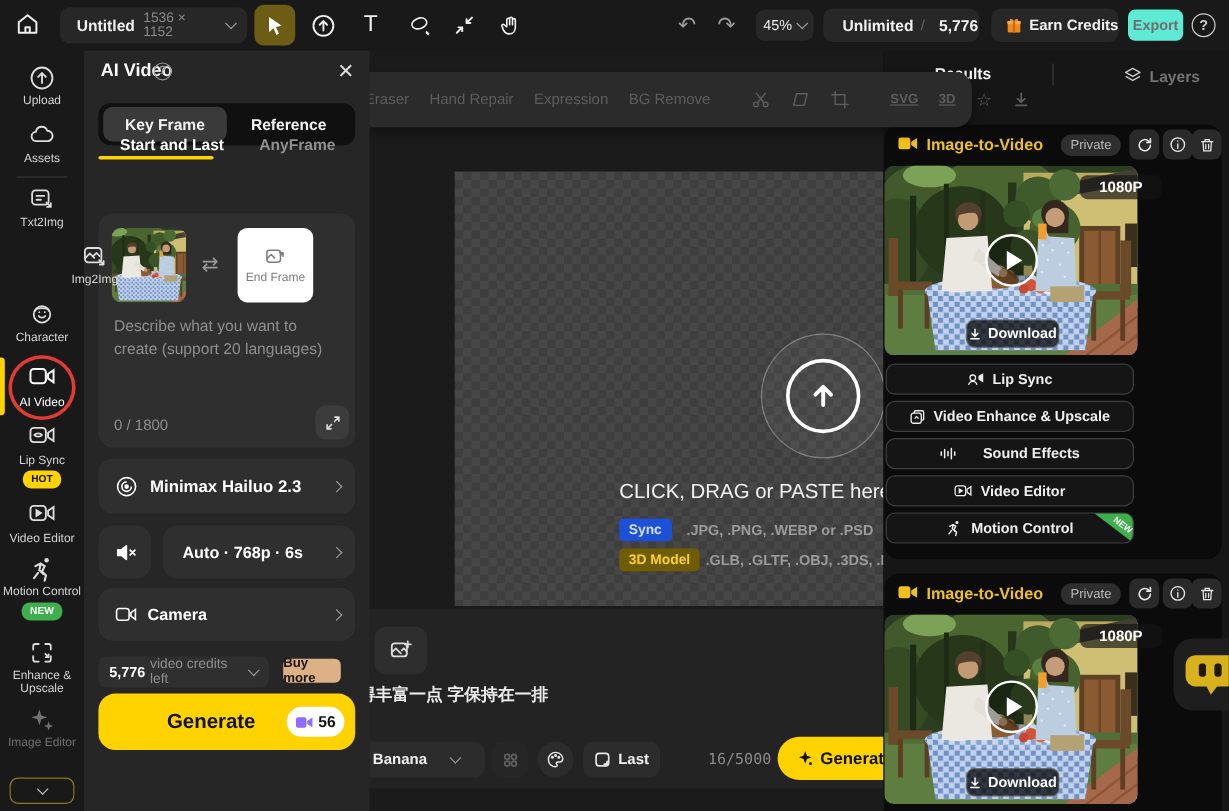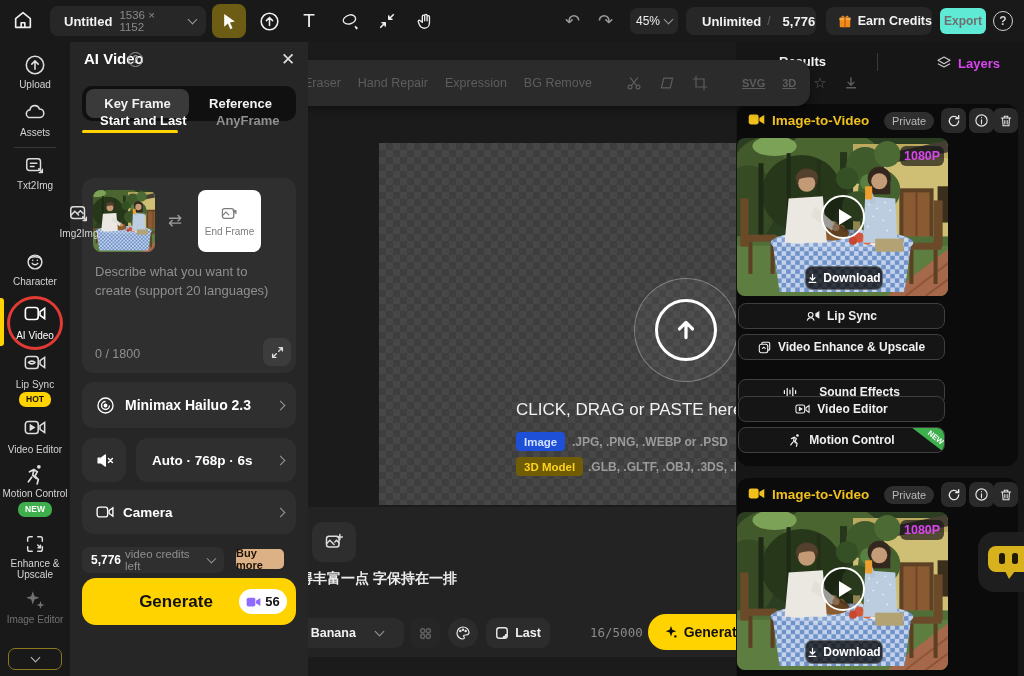--- a/index.html
+++ b/index.html
@@ -83,22 +83,22 @@
   .results-panel { left:736px; top:42px; width:288px; height:634px; background:#161616; z-index:3; }
   .rp-tab { font-size:13px; font-weight:bold; z-index:3; }
   .rp-div { left:877px; top:53px; width:1px; height:18px; background:#3a3a3a; z-index:3; }
   .card { background:#0b0b0b; border-radius:12px; z-index:3; }
   .card-title { color:#f0c01d; font-weight:bold; font-size:13.5px; z-index:3; }
   .private-pill { height:18px; background:#2e2e2e; border-radius:9px; color:#b9b9b9; font-size:11px; z-index:3;
                   display:flex; align-items:center; padding:0 8px; }
   .icon-btn { width:25px; height:25px; background:#2a2a2a; border-radius:7px; z-index:3;
               display:flex; align-items:center; justify-content:center; }
   .thumb { width:211px; height:158px; border-radius:8px; overflow:hidden; z-index:3; }
-  .res-badge { height:20px; background:rgba(20,20,20,.68); border-radius:6px; color:#d946ef; font-size:12.5px; font-weight:bold;
-               display:flex; align-items:center; padding:0 4px; z-index:3; }
+  .res-badge { height:20px; background:rgba(20,20,20,.68); border-radius:6px; color:#ffffff; font-size:12.5px; font-weight:bold;
+               display:flex; align-items:center; padding:0 16px; z-index:3; }
   .play-btn { width:44px; height:44px; border-radius:50%; border:2.5px solid #fff; background:rgba(0,0,0,.3); z-index:3;
               display:flex; align-items:center; justify-content:center; }
   .play-btn .tri { width:0; height:0; border-left:13px solid #fff; border-top:8px solid transparent; border-bottom:8px solid transparent; margin-left:4px; }
   .dl-btn { width:78px; height:24px; background:rgba(12,12,12,.78); border:1px solid rgba(255,255,255,.28); border-radius:7px; z-index:3;
             display:flex; align-items:center; justify-content:center; gap:5px; color:#fff; font-size:12px; font-weight:bold; }
   .action-btn { left:738px; width:207px; height:26px; background:#151515; border:1px solid #3f3f3f; border-radius:8px; z-index:3;
                 display:flex; align-items:center; justify-content:center; gap:7px; color:#f0f0f0; font-size:12px; font-weight:bold;
                 overflow:hidden; position:absolute; }
   .new-ribbon { position:absolute; right:-1px; top:-1px; width:34px; height:26px; z-index:3;
                 clip-path:polygon(100% 0,0 0,100% 100%); background:#3fae4c; }
@@ -155,21 +155,21 @@
 <div class="abs checker"></div>
 
 <div class="abs upload-circle-outer"></div>
 <div class="abs upload-circle-inner">
   <svg width="26" height="26" viewBox="0 0 24 24" fill="none" stroke="#fff" stroke-width="3" stroke-linecap="round" stroke-linejoin="round">
       <path d="M12 19V6M6 11l6-6 6 6"></path>
     </svg>
 </div>
 
 <div class="abs drop-title nowrap">CLICK, DRAG or PASTE here</div>
-<div class="abs fmt-badge" style="left:516px;top:432px;background:#1d4fd7;color:#cfe0ff;">Image</div>
+<div class="abs fmt-badge" style="left:516px;top:432px;background:#1d4fd7;color:#cfe0ff;">Sync</div>
 <div class="abs fmt-text nowrap" style="left:572px;top:435px;">.JPG, .PNG, .WEBP or .PSD</div>
 <div class="abs fmt-badge" style="left:516px;top:457px;background:#6f5c04;color:#ffd21e;">3D Model</div>
 <div class="abs fmt-text nowrap" style="left:588px;top:460px;">.GLB, .GLTF, .OBJ, .3DS, .D</div>
 
 <div class="abs prompt-panel"></div>
 <div class="abs addimg-btn">
   <svg width="20" height="20" viewBox="0 0 24 24" fill="none" stroke="#ddd" stroke-width="1.8" stroke-linecap="round">
       <rect x="3" y="5" width="15" height="13" rx="3"></rect>
       <path d="M3 14l4-4 5 5M13 12l2-2 3 3"></path>
       <path d="M19 3v6M16 6h6"></path>
@@ -214,21 +214,21 @@
 
 <div class="abs results-panel"></div>
 <div class="abs rp-tab" style="left:779px;top:54px;color:#f5f5f5;">Results</div>
 <div class="abs rp-div"></div>
 <div class="abs" style="left:936px;top:55px;z-index:3;">
   <svg width="16" height="16" viewBox="0 0 24 24" fill="none" stroke="#c9c9c9" stroke-width="1.8" stroke-linejoin="round">
       <path d="M12 3l9 5-9 5-9-5z"></path>
       <path d="M3 13l9 5 9-5"></path>
     </svg>
 </div>
-<div class="abs rp-tab" style="left:958px;top:56px;color:#d946ef;">Layers</div>
+<div class="abs rp-tab" style="left:958px;top:56px;color:#737373;">Layers</div>
 
 <div class="abs card" style="left:737px;top:104px;width:281px;height:362px;"></div>
 <div class="abs" style="left:748px;top:112px;z-index:3;">
   <svg width="17" height="15" viewBox="0 0 24 20" fill="#f0c01d">
       <rect x="1" y="3" width="14" height="14" rx="3"></rect>
       <path d="M16 8l7-4.5v13L16 12z"></path>
     </svg>
 </div>
 <div class="abs card-title nowrap" style="left:772px;top:113px;">Image-to-Video</div>
 <div class="abs private-pill" style="left:884px;top:112px;">Private</div>
@@ -359,21 +359,21 @@
   <span>Lip Sync</span>
 </div>
 <div class="action-btn" style="top:334px;">
   <svg width="13" height="13" viewBox="0 0 20 20" fill="none" stroke="#f0f0f0" stroke-width="1.7">
       <rect x="2" y="5" width="13" height="13" rx="3"></rect>
       <path d="M6 5V3.5A1.5 1.5 0 017.5 2H16a2 2 0 012 2v8.5a1.5 1.5 0 01-1.5 1.5H15"></path>
       <path d="M7 11.5l2-2 2 2" stroke-linecap="round"></path>
     </svg>
   <span>Video Enhance &amp; Upscale</span>
 </div>
-<div class="action-btn" style="top:379px;gap:22px;">
+<div class="action-btn" style="top:365px;gap:22px;">
   <svg width="14" height="12" viewBox="0 0 20 16" fill="none" stroke="#f0f0f0" stroke-width="1.8" stroke-linecap="round">
       <path d="M2 6v4M6 3v10M10 5.5v5M14 2v12M18 6v4"></path>
     </svg>
   <span>Sound Effects</span>
 </div>
 <div class="action-btn" style="top:396px;">
   <svg width="15" height="12" viewBox="0 0 24 18" fill="none" stroke="#f0f0f0" stroke-width="1.7">
       <rect x="1.5" y="2.5" width="14" height="13" rx="3"></rect>
       <path d="M7 6.5l4 2.5-4 2.5z" fill="#f0f0f0"></path>
       <path d="M17.5 7l5-3.5v11L17.5 11z"></path>

